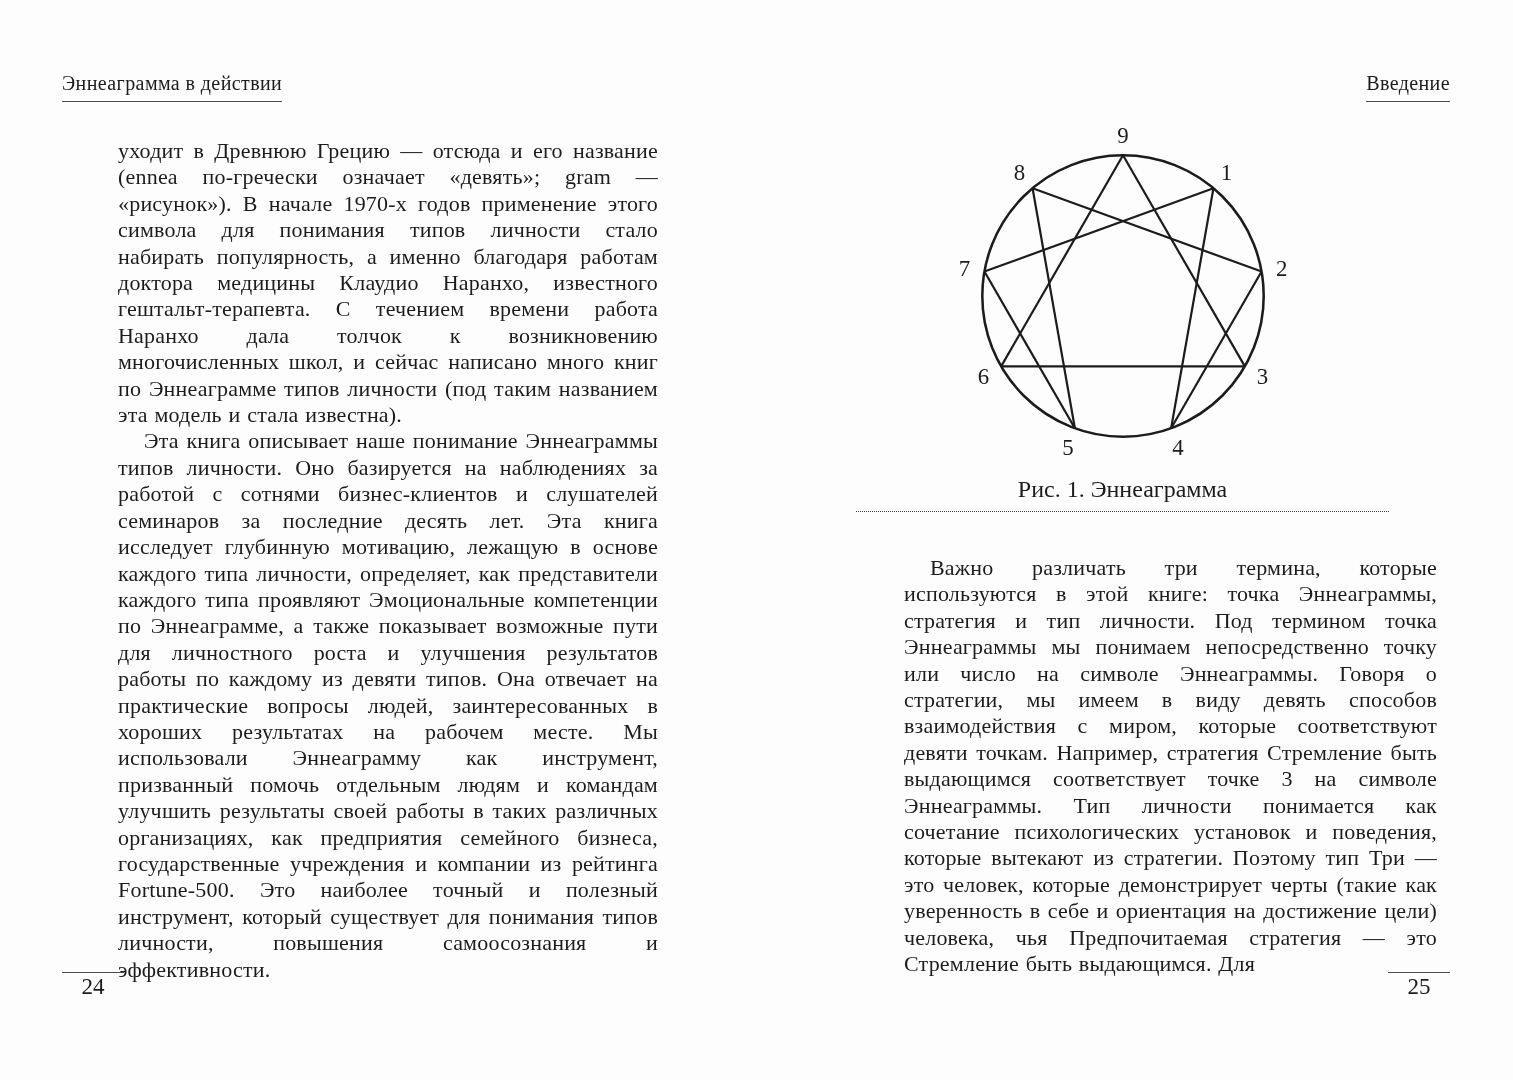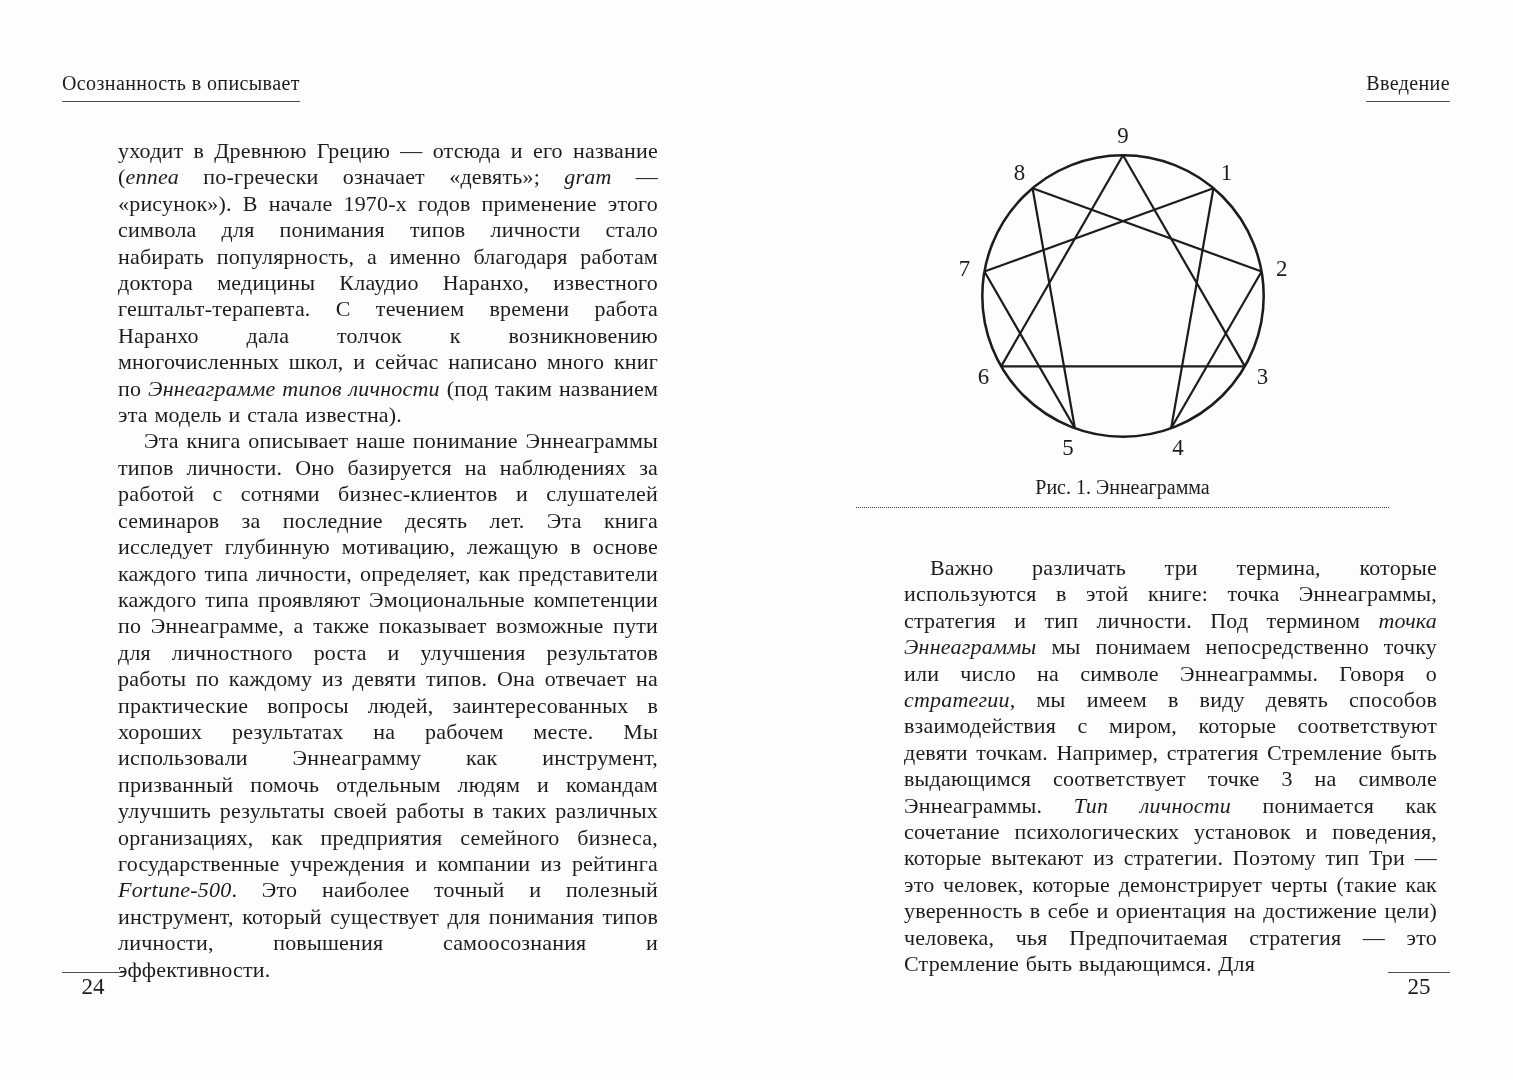--- a/index.html
+++ b/index.html
@@ -26,27 +26,27 @@
     font-size: 22px;
     line-height: 26.4px;
     letter-spacing: 0.2px;
     word-spacing: 1px;
     hyphens: auto;
   }
   .body-left  { left: 118px; top: 138px; width: 540px; }
   .body-right { left: 904px; top: 531px; width: 533px; margin-top: 24px; }
   .body-col p { margin: 0; }
   .body-col p.indent { text-indent: 26px; }
-  .it { font-style: italic; }
+  .it { }
 
   
   .figure { position: absolute; left: 856px; top: 118px; width: 533px; margin: 0; }
   .figure svg { display: block; margin: 0 auto; width: 356px; height: 356px; }
   .figure svg text { font-family: "Liberation Serif", "DejaVu Serif", serif; font-size: 27px; fill: #1c1c1c; }
-  .caption { font-size: 20px; margin-top: 2px; text-align: center; }
+  .caption { font-size: 24px; margin-top: 2px; text-align: center; }
   .dotted-rule { border-top: 1px dotted #3a3a3a; height: 0; margin-top: 8px; }
 
   
   .folio {
     position: absolute;
     top: 972px;
     width: 62px;
     border-top: 1px solid #4d4d4d;
     padding-top: 1px;
     text-align: center;
@@ -54,21 +54,21 @@
   }
   .folio-left  { left: 62px; }
   .folio-right { right: 63px; }
 </style>
 </head>
 <body>
 
 <div class="spread">
 
   <div class="running-head head-left">
-    <span class="head-text">Осознанность в описывает</span>
+    <span class="head-text">Эннеаграмма в действии</span>
   </div>
 
   <div class="body-col body-left">
       <p><span>уходит в Древнюю Грецию — отсюда и его название (</span><span class="it">ennea</span><span> по-гречески означает «девять»; </span><span class="it">gram</span><span> — «рисунок»). В начале 1970-х годов применение этого символа для понимания типов личности стало набирать популярность, а именно благодаря работам доктора медицины Клаудио Наранхо, известного гештальт-терапевта. С течением времени работа Наранхо дала толчок к возникновению многочисленных школ, и сейчас написано много книг по </span><span class="it">Эннеаграмме типов личности</span><span> (под таким названием эта модель и стала известна).</span></p>
       <p class="indent"><span>Эта книга описывает наше понимание Эннеаграммы типов личности. Оно базируется на наблюдениях за работой с сотнями бизнес-клиентов и слушателей семинаров за последние десять лет. Эта книга исследует глубинную мотивацию, лежащую в основе каждого типа личности, определяет, как представители каждого типа проявляют Эмоциональные компетенции по Эннеаграмме, а также показывает возможные пути для личностного роста и улучшения результатов работы по каждому из девяти типов. Она отвечает на практические вопросы людей, заинтересованных в хороших результатах на рабочем месте. Мы использовали Эннеаграмму как инструмент, призванный помочь отдельным людям и командам улучшить результаты своей работы в таких различных организациях, как предприятия семейного бизнеса, государственные учреждения и компании из рейтинга </span><span class="it">Fortune-500</span><span>. Это наиболее точный и полезный инструмент, который существует для понимания типов личности, повышения самоосознания и эффективности.</span></p>
     </div>
 
   <div class="folio folio-left">24</div>
 
   <div class="running-head head-right">

